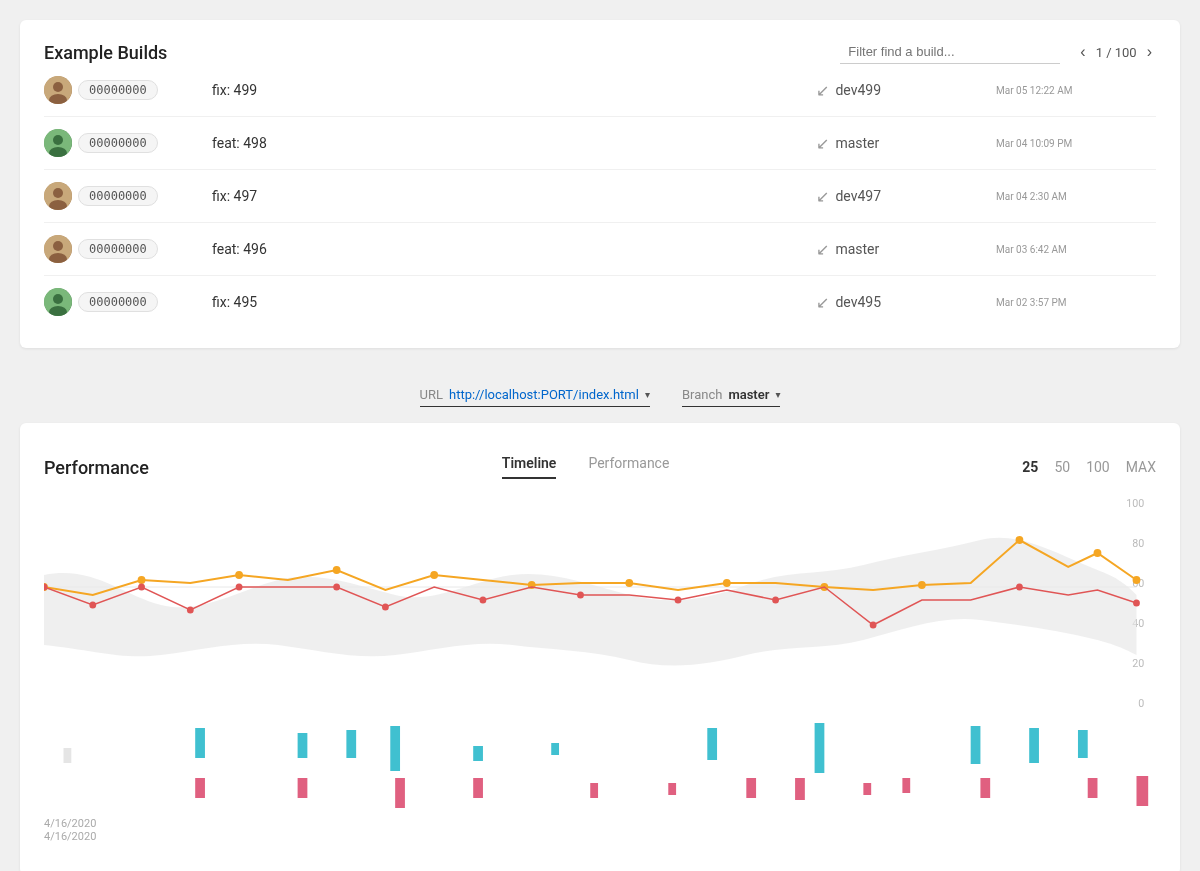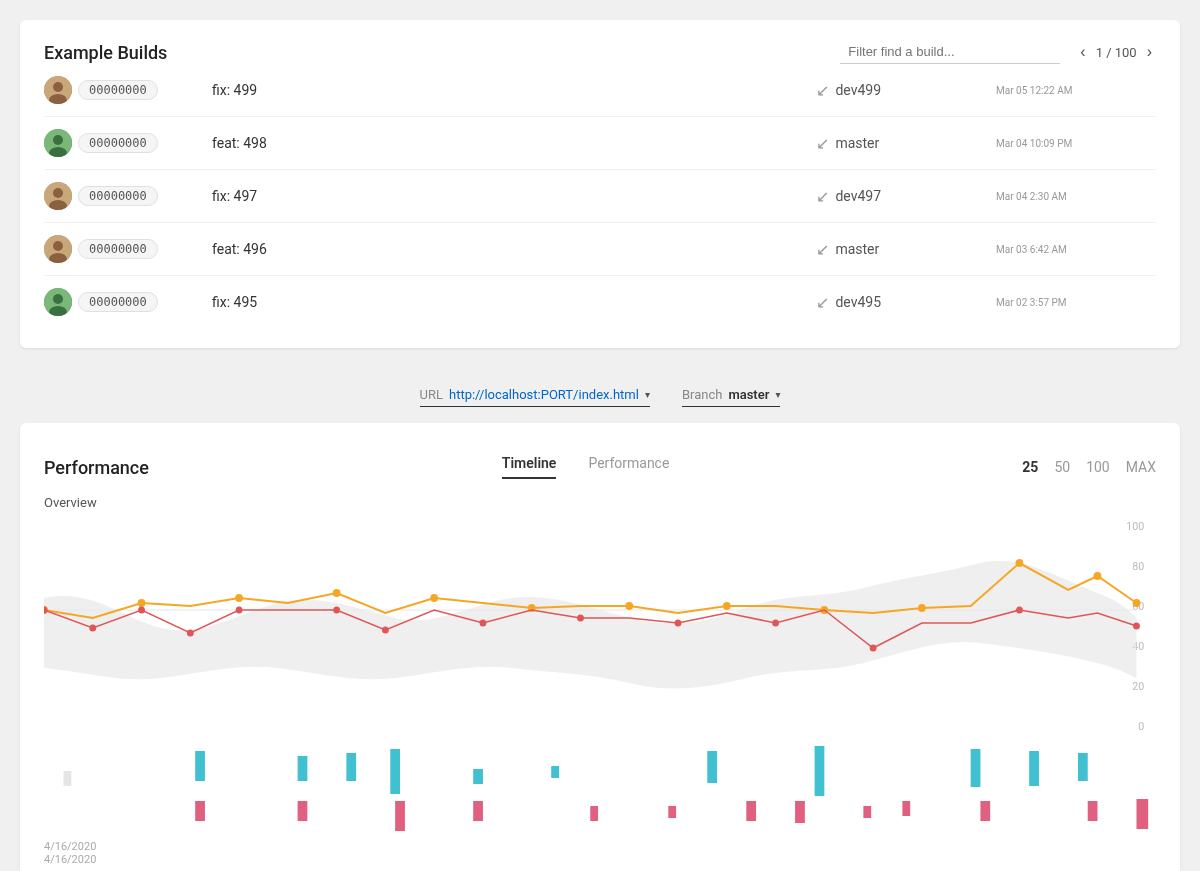--- a/index.html
+++ b/index.html
@@ -384,21 +384,20 @@
         <span class="perf-tab">Performance</span>
       </div>
       <div class="perf-counts">
         <span class="perf-count active">25</span>
         <span class="perf-count">50</span>
         <span class="perf-count">100</span>
         <span class="perf-count">MAX</span>
       </div>
     </div>
 
-    <div class="overview-label">Overview</div>
 
     <div class="chart-container">
       <svg width="100%" height="220" viewBox="0 0 1140 220" preserveAspectRatio="none">
 
         <text x="1128" y="12" font-size="11" fill="#bbb" text-anchor="end">100</text>
         <text x="1128" y="52" font-size="11" fill="#bbb" text-anchor="end">80</text>
         <text x="1128" y="92" font-size="11" fill="#bbb" text-anchor="end">60</text>
         <text x="1128" y="132" font-size="11" fill="#bbb" text-anchor="end">40</text>
         <text x="1128" y="172" font-size="11" fill="#bbb" text-anchor="end">20</text>
         <text x="1128" y="212" font-size="11" fill="#bbb" text-anchor="end">0</text>

